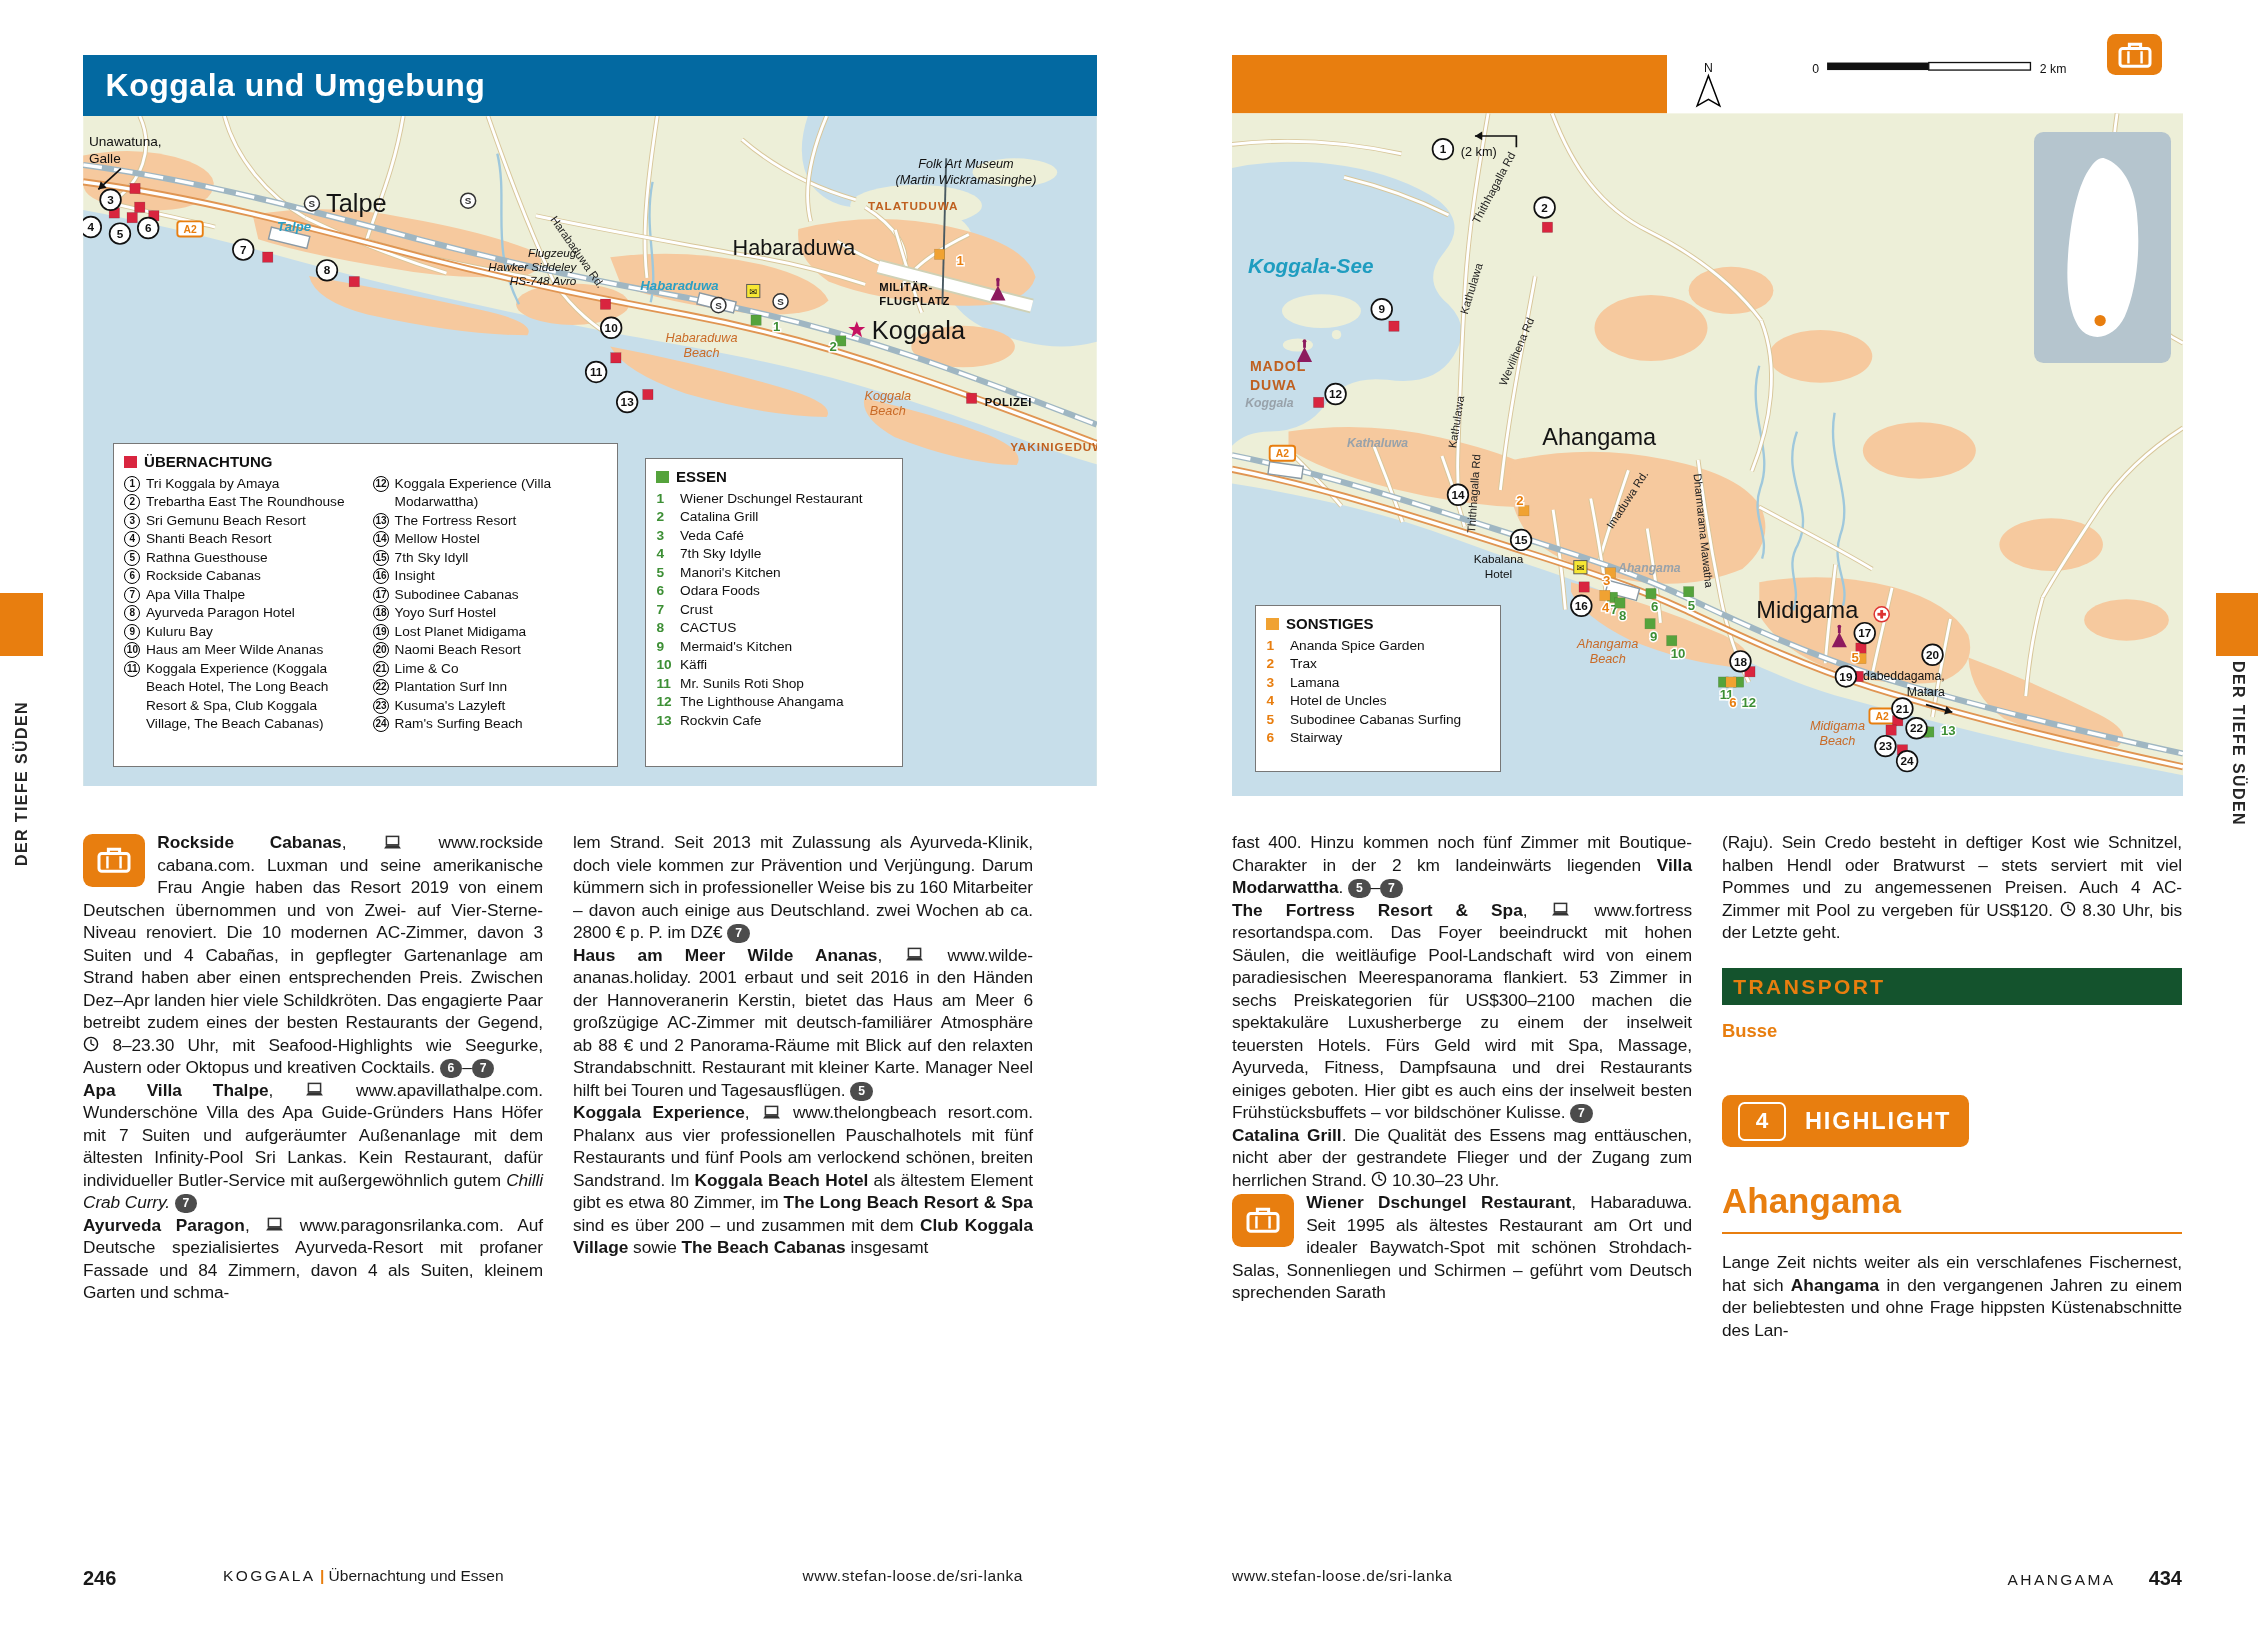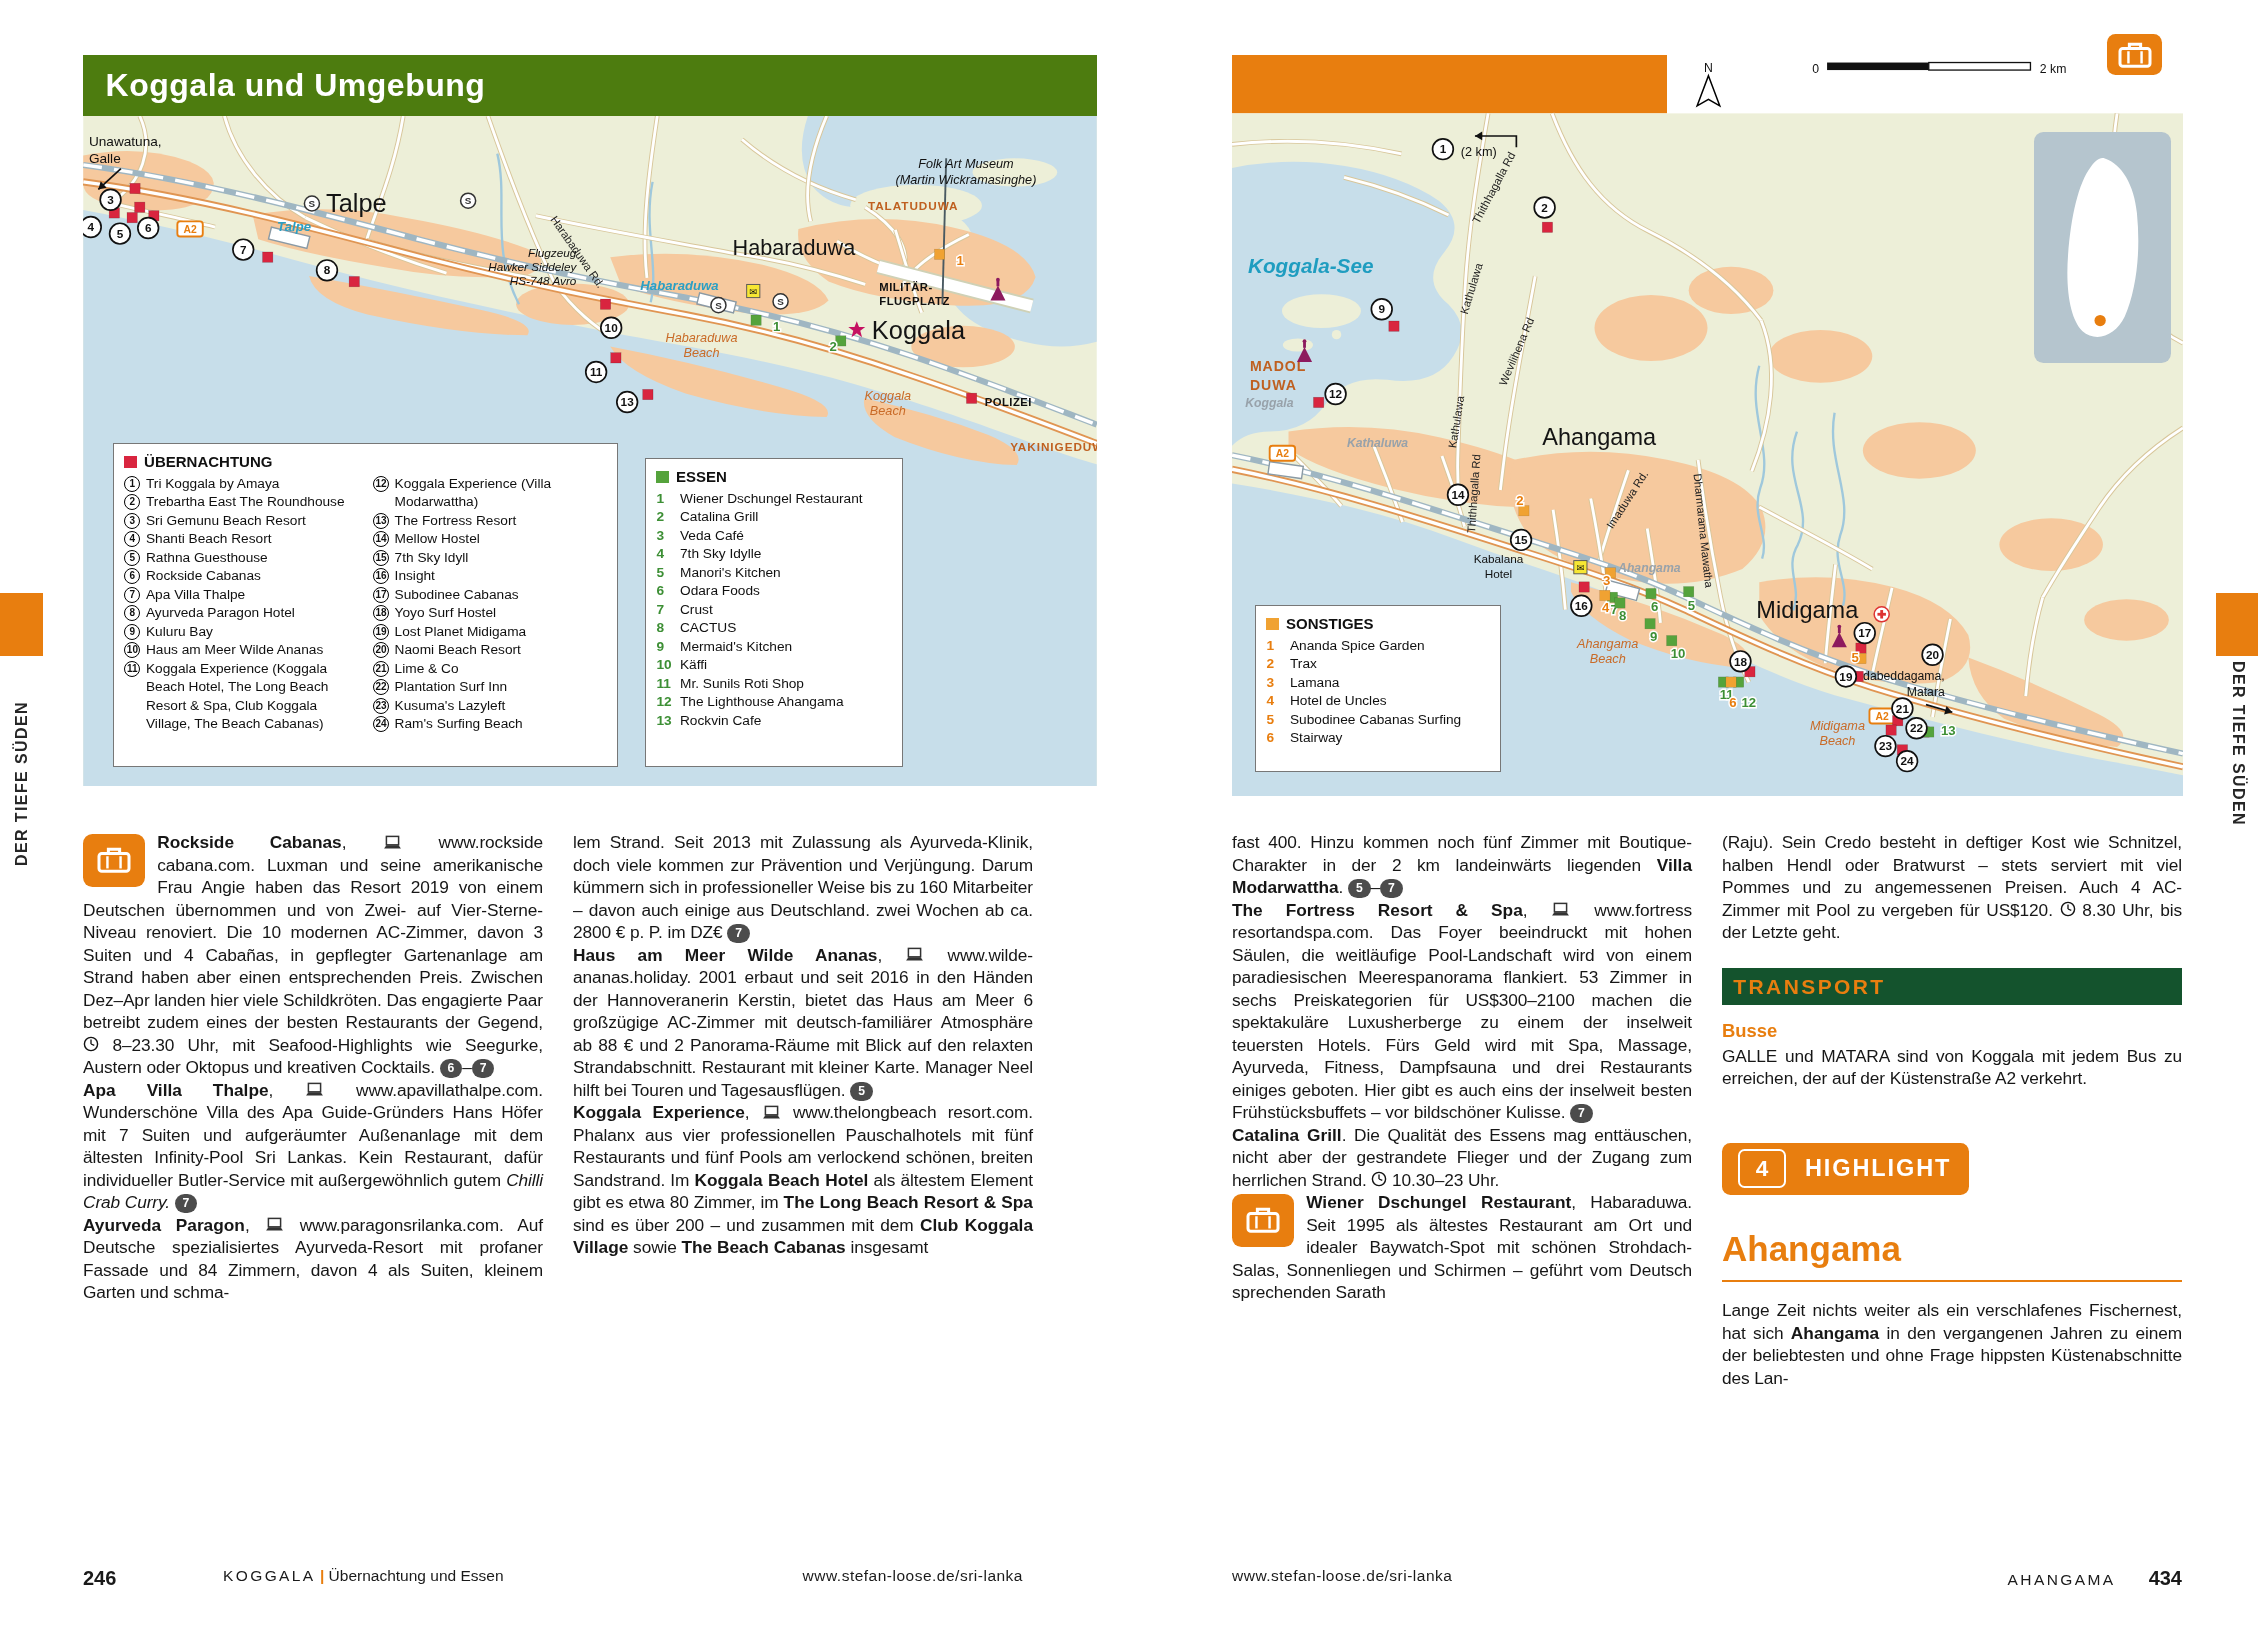--- a/index.html
+++ b/index.html
@@ -1,21 +1,21 @@
 <!DOCTYPE html>
 <html style="font-size:15px"><head>
 <meta charset="utf-8">
 <style>
   html,body{margin:0;padding:0;background:#9a9a9a;}
   .stage{position:relative;width:2259px;height:1650px;background:#ffffff;overflow:hidden;
          font-family:"Liberation Sans",sans-serif;color:#161616;}
   svg text{font-family:"Liberation Sans",sans-serif;}
 
   
-  .map-title{position:absolute;left:83px;top:55px;width:1014px;height:61px;background:#4d7c0f;
+  .map-title{position:absolute;left:83px;top:55px;width:1014px;height:61px;background:#0369a1;
     color:#fff;font-size:32px;font-weight:bold;line-height:61px;padding-left:22.6px;
     box-sizing:border-box;letter-spacing:0.5px;}
   .map-svg{position:absolute;}
 
   
   .legend{position:absolute;background:#fff;border:0.9px solid #777;box-sizing:border-box;
     padding:8.5px 10.4px;font-size:13.7px;line-height:18.5px;color:#101010;}
   .leg-head{display:flex;align-items:center;gap:7.5px;font-weight:bold;font-size:15px;margin-bottom:3.8px;}
   .leg-sq{width:12.2px;height:12.2px;flex:0 0 auto;}
   .leg-cols{display:flex;gap:15px;}
@@ -725,21 +725,20 @@
             </svg>
           </span><b>Wiener Dschungel Restaurant</b>, Habaraduwa. Seit 1995 als ältestes Restaurant am Ort und idealer Baywatch-Spot mit schönen Strohdach-Salas, Sonnenliegen und Schirmen – geführt vom Deutsch sprechenden Sarath</div>
       </div>
     <div class="col">
         <div class="para">(Raju). Sein Credo besteht in deftiger Kost wie Schnitzel, halben Hendl oder Bratwurst – stets serviert mit viel Pommes und zu angemessenen Preisen. Auch 4 AC-Zimmer mit Pool zu vergeben für US$120. <span class="icon-inline"><svg width="16" height="16" viewBox="0 0 17 17">
               <circle cx="8.5" cy="8.5" r="7" fill="none" stroke="#111" stroke-width="1.5"></circle>
               <path d="M8.5,8.5 L8.5,3.8 M8.5,8.5 L12,10" stroke="#111" stroke-width="1.4" fill="none"></path>
             </svg></span> 8.30 Uhr, bis der Letzte geht.</div>
         <div class="band">TRANSPORT</div>
         <div class="subhead">Busse</div>
-        <div class="para">GALLE und MATARA sind von Koggala mit jedem Bus zu erreichen, der auf der Küstenstraße A2 verkehrt.</div>
         <div class="hl">
           <span class="hl-num">4</span>
           <span class="hl-label">HIGHLIGHT</span>
         </div>
         <div class="heading">Ahangama</div>
         <div class="para">Lange Zeit nichts weiter als ein verschlafenes Fischernest, hat sich <b>Ahangama</b> in den vergangenen Jahren zu einem der beliebtesten und ohne Frage hippsten Küstenabschnitte des Lan-</div>
       </div>
   </div>
 
   <div class="footer-item pgnum" style="left:83px">246</div>

